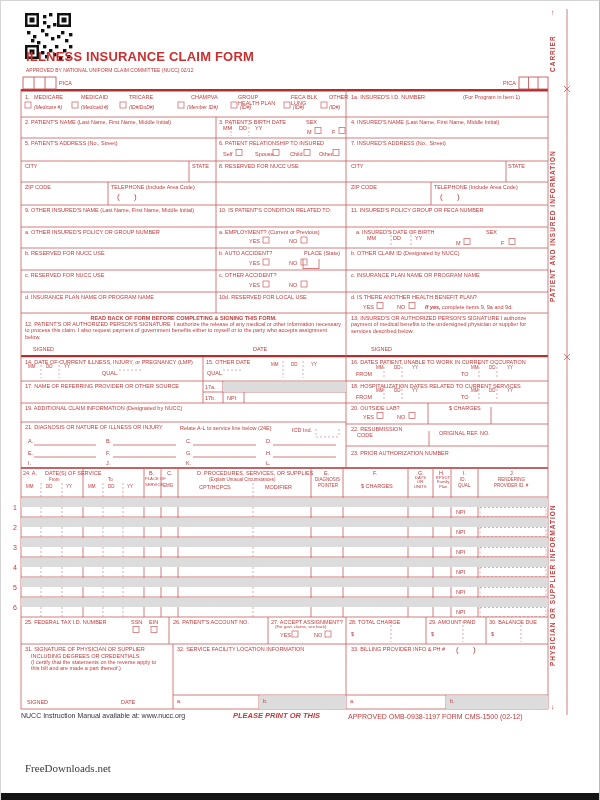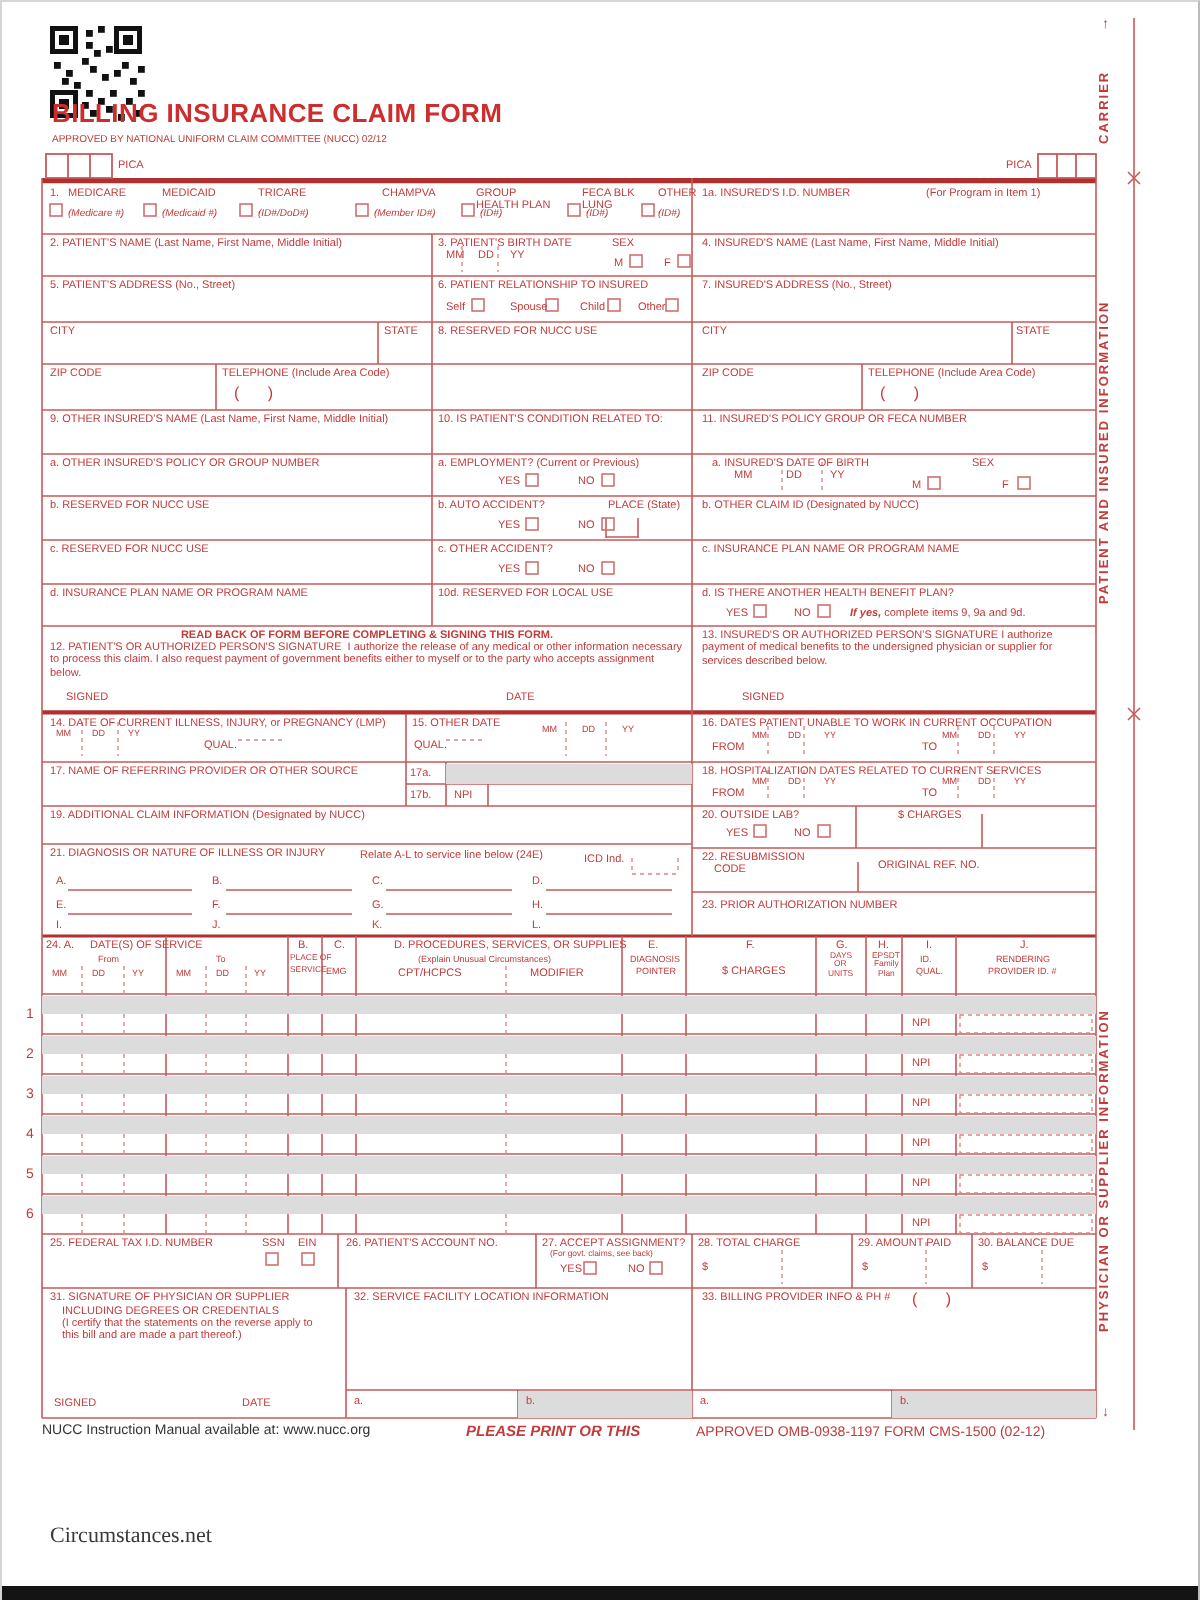--- a/index.html
+++ b/index.html
@@ -157,21 +157,21 @@
   </g>
 
   <g stroke="#c85a5a" stroke-width="0.8" fill="none">
     <path d="M566 8V714"></path>
     <path d="M563 85L569 91 M569 85L563 91 M563 353L569 359 M569 353L563 359"></path>
   </g>
 
   <rect x="0" y="792" width="600" height="8" fill="#141414"></rect>
 </svg>
 
-<div class="t title" style="left:25px;top:49px">BILLING INSURANCE CLAIM FORM</div>
+<div class="t title" style="left:25px;top:49px">ILLNESS INSURANCE CLAIM FORM</div>
 <div class="t t5" style="left:25px;top:67px">APPROVED BY NATIONAL UNIFORM CLAIM COMMITTEE (NUCC) 02/12</div>
 <div class="t" style="left:58px;top:79px">PICA</div>
 <div class="t" style="left:502px;top:79px">PICA</div>
 
 <div class="t" style="left:24px;top:93px">1.</div>
 <div class="t" style="left:33px;top:93px">MEDICARE</div>
 <div class="t" style="left:80px;top:93px">MEDICAID</div>
 <div class="t" style="left:128px;top:93px">TRICARE</div>
 <div class="t" style="left:190px;top:93px">CHAMPVA</div>
 <div class="t w" style="left:237px;top:93px;width:40px">GROUP HEALTH PLAN</div>
@@ -404,15 +404,15 @@
 <div class="t t7 blk" style="left:20px;top:711px;font-size:7px">NUCC Instruction Manual available at: www.nucc.org</div>
 <div class="t b i" style="left:232px;top:710.5px;font-size:7.5px">PLEASE PRINT OR THIS</div>
 <div class="t" style="left:347px;top:711.5px;font-size:7px">APPROVED OMB-0938-1197 FORM CMS-1500 (02-12)</div>
 
 <div class="t" style="left:550px;top:8px;font-size:7px">↑</div>
 <div class="vt" style="left:548px;top:20px;height:66px">CARRIER</div>
 <div class="vt" style="left:548px;top:96px;height:258px">PATIENT AND INSURED INFORMATION</div>
 <div class="vt" style="left:548px;top:462px;height:244px">PHYSICIAN OR SUPPLIER INFORMATION</div>
 <div class="t" style="left:550px;top:702px;font-size:7px">↓</div>
 
-<div class="wm" style="left:24px;top:761px">Circumstances.net</div>
+<div class="wm" style="left:24px;top:761px">FreeDownloads.net</div>
 
 </div>
 
 </body></html>

